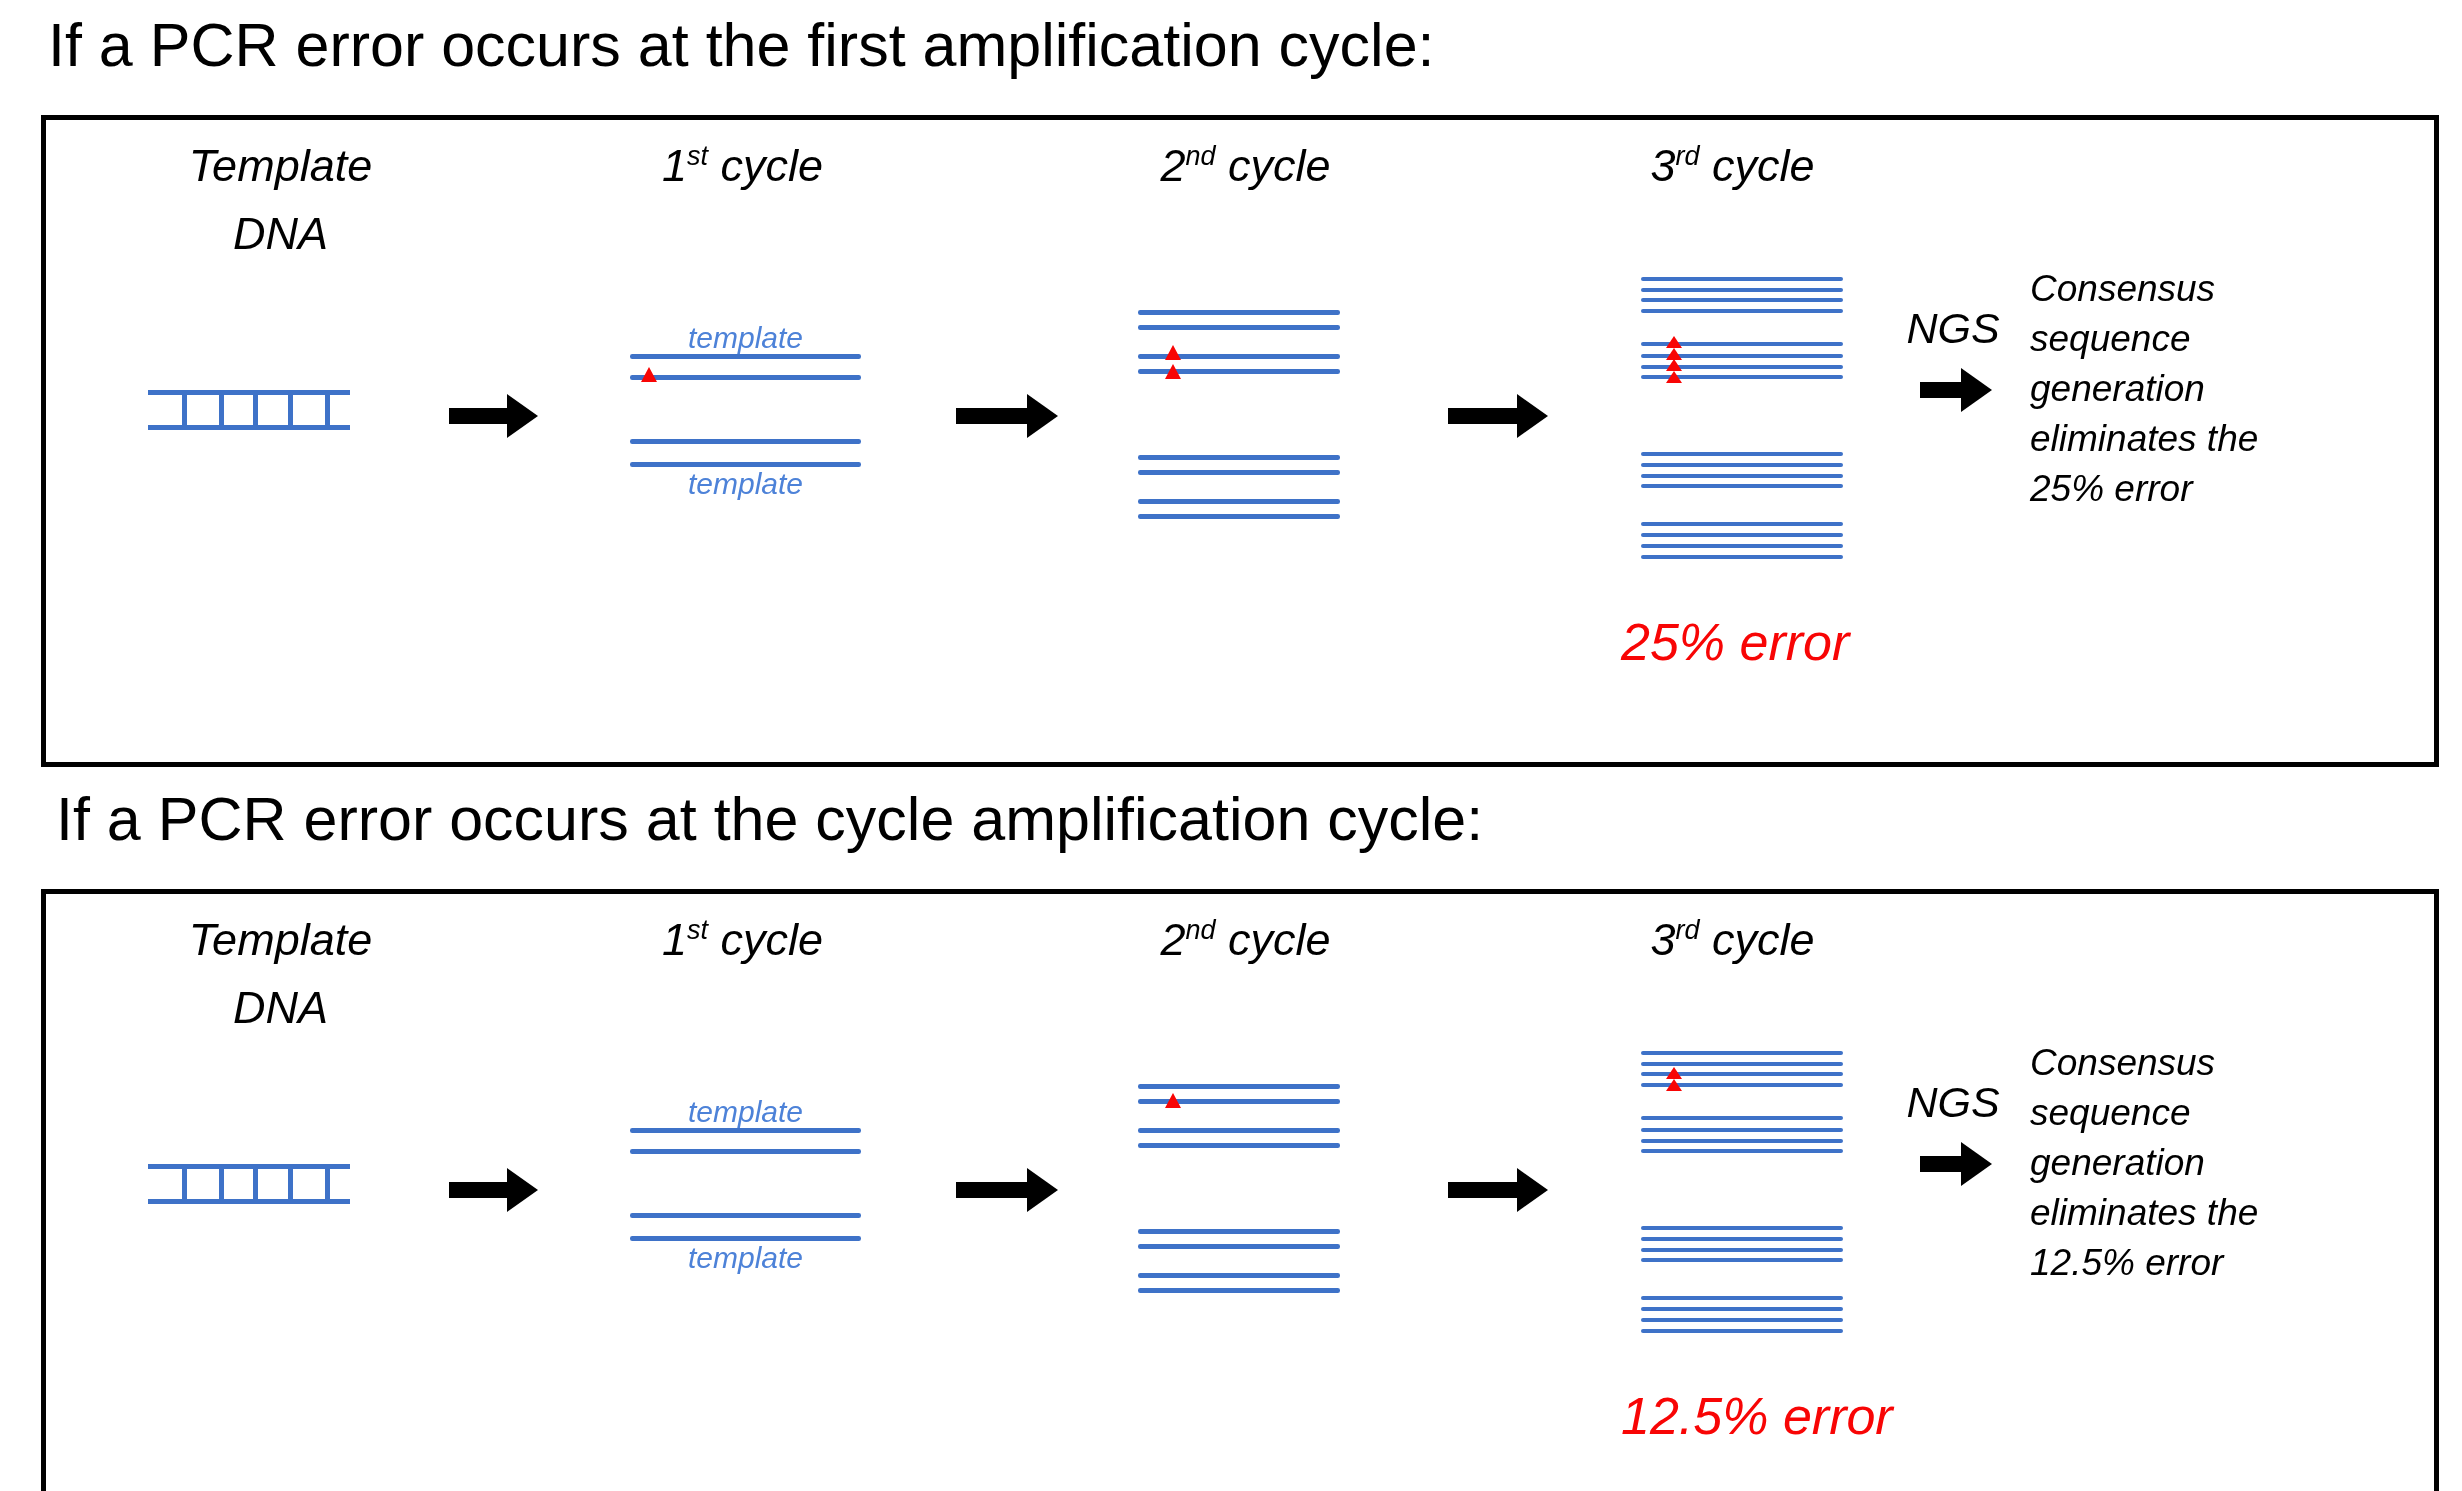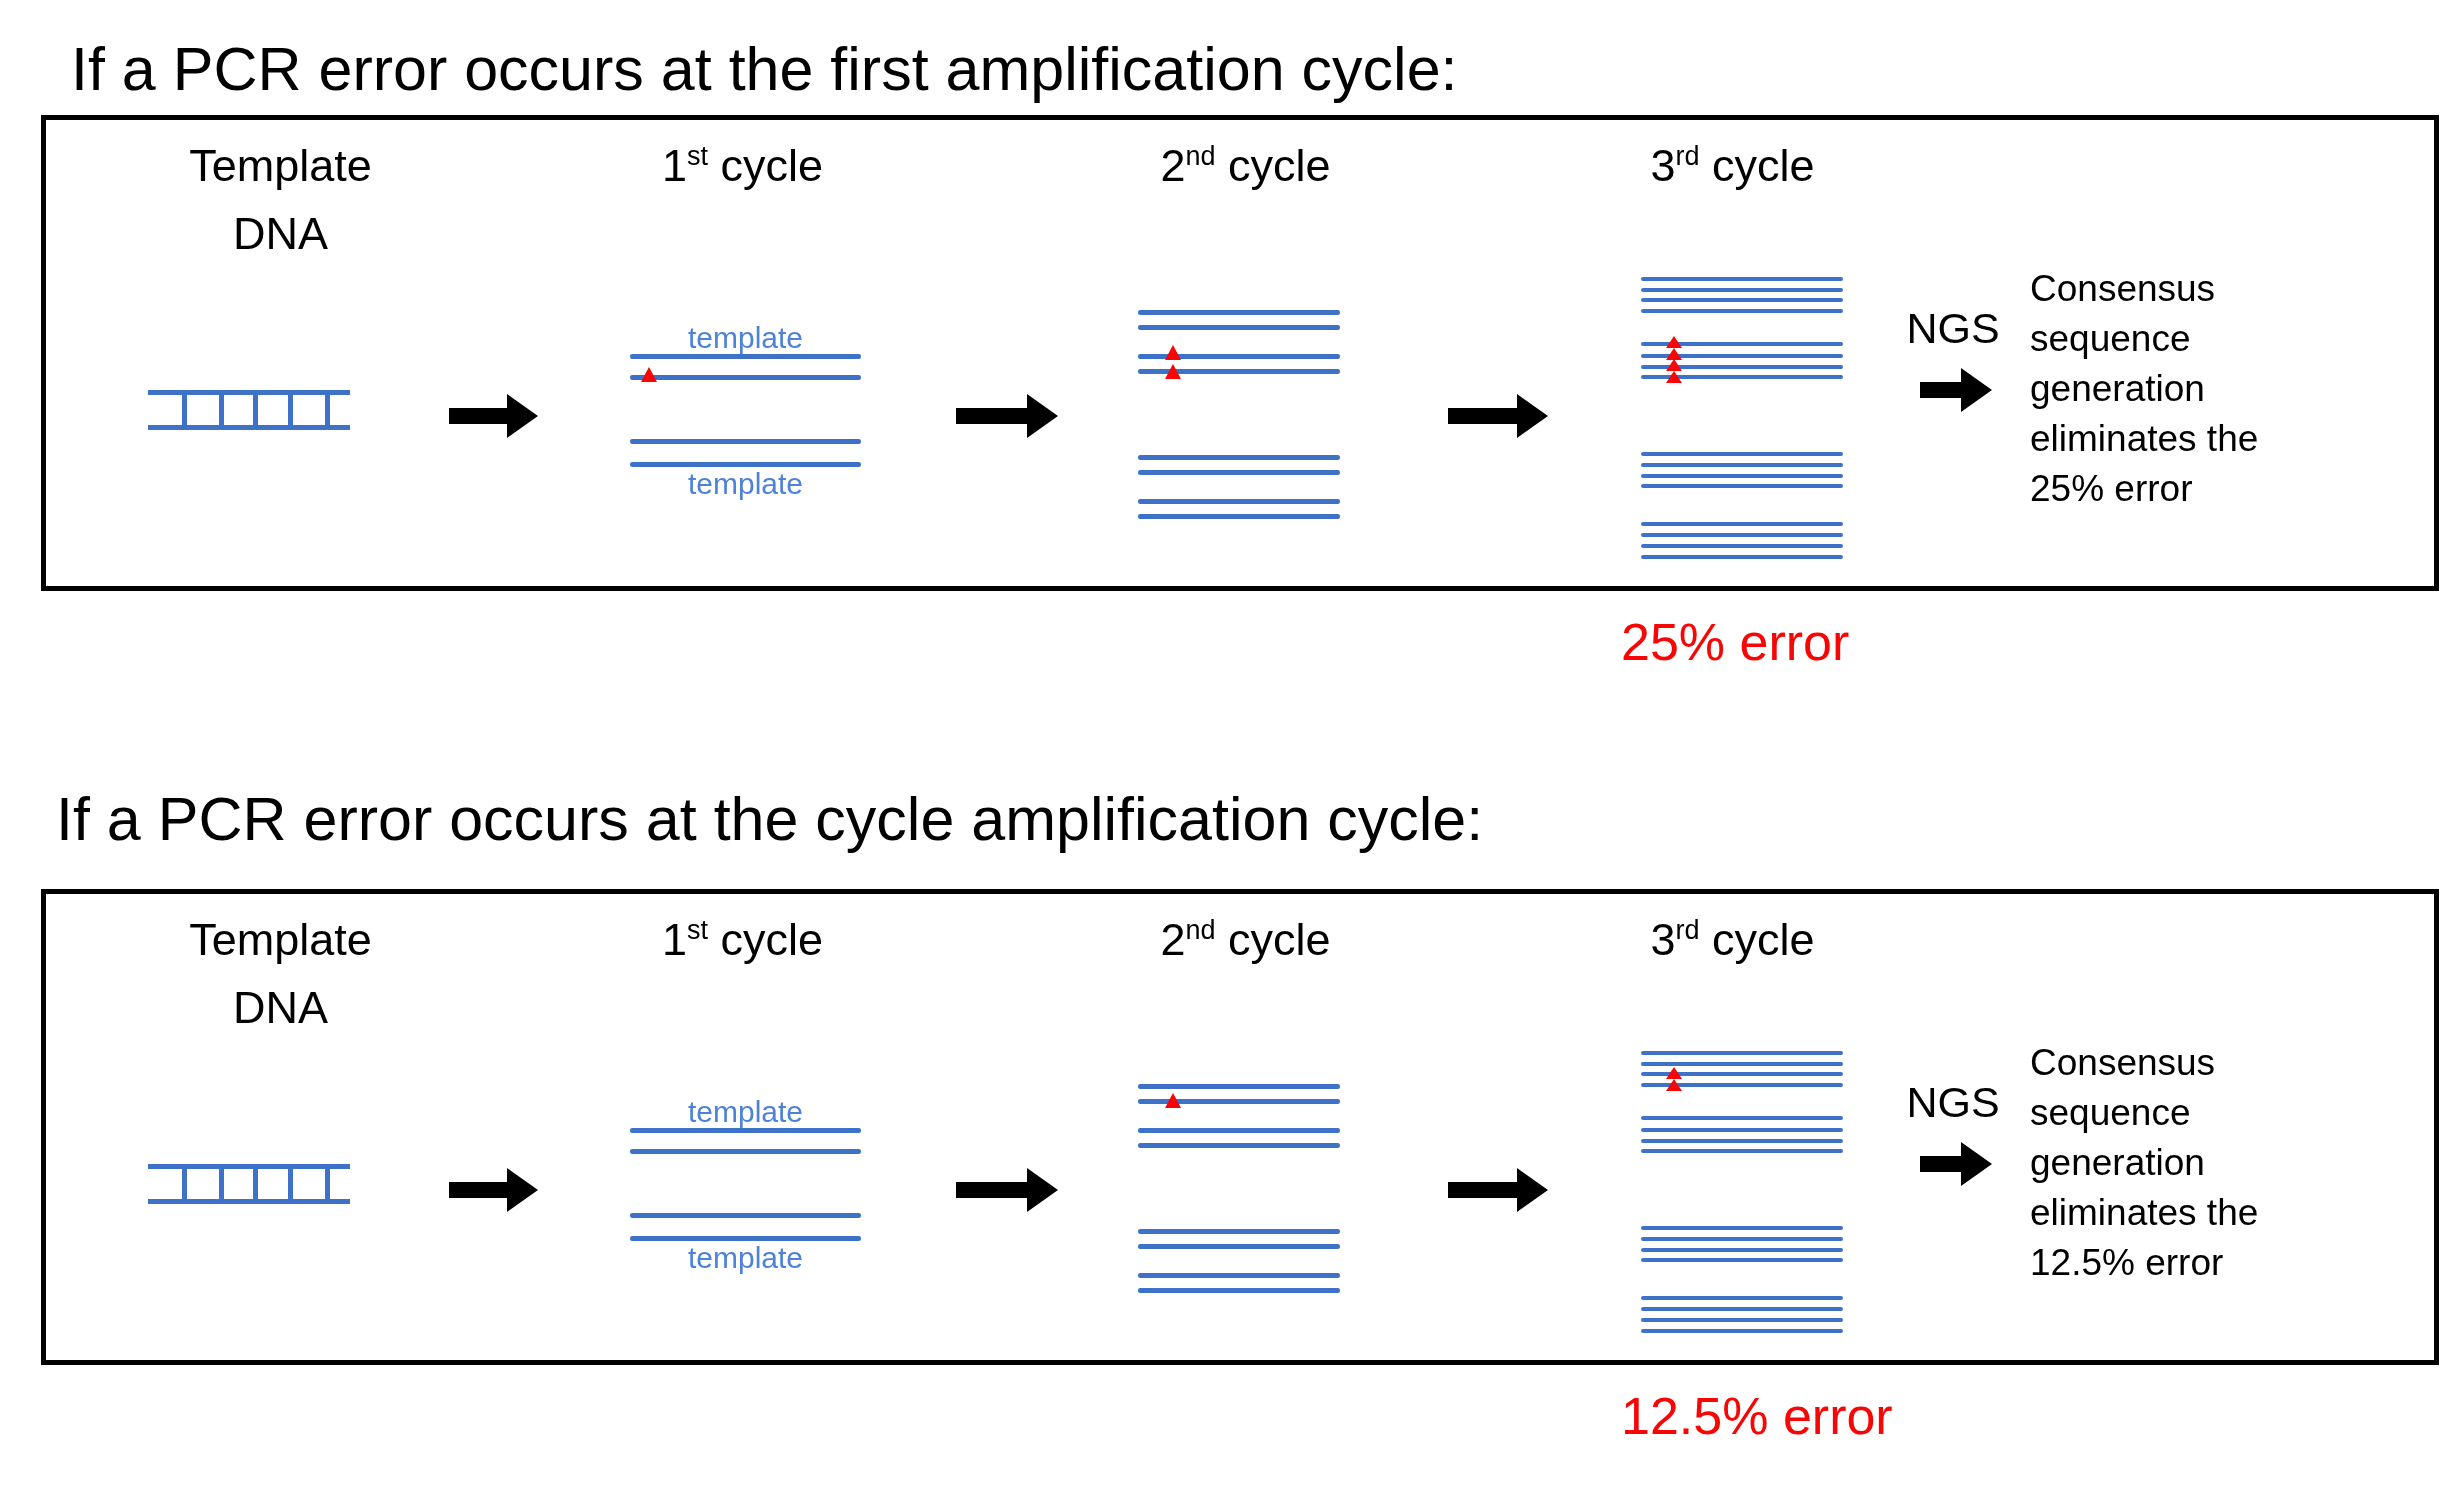--- a/index.html
+++ b/index.html
@@ -1,37 +1,37 @@
 <!DOCTYPE html>
 <html style="font-size:12px"><head>
 <meta charset="utf-8">
 <style>
   html,body{margin:0;padding:0;background:#ffffff;}
   body{position:relative;width:2462px;height:1492px;font-family:"Liberation Sans",sans-serif;color:#000;}
   .page-title{position:absolute;font-size:61px;letter-spacing:0px;white-space:nowrap;color:#000;}
-  .panel{position:absolute;left:41px;width:2398px;height:476px;border:5.2px solid #000;box-sizing:border-box;background:#fff;}
+  .panel{position:absolute;left:41px;width:2398px;height:652px;border:5.2px solid #000;box-sizing:border-box;background:#fff;font-style:italic;}
   .col-label{position:absolute;font-size:45px;text-align:center;line-height:68px;white-space:nowrap;}
   .col-label sup{font-size:60%;vertical-align:super;line-height:0;}
   .ladder{position:absolute;left:102px;top:270px;width:202px;height:40px;border-top:5.2px solid #3e72c8;border-bottom:5.2px solid #3e72c8;box-sizing:border-box;}
   .rung{position:absolute;top:0;width:4.5px;height:30px;background:#3e72c8;}
   .arrow{position:absolute;height:45px;}
   .arrow .shaft{position:absolute;left:0;right:27px;top:14px;height:16.4px;background:#000;}
   .arrow .head{position:absolute;right:0;top:0;width:0;height:0;border-left:31px solid #000;border-top:22px solid transparent;border-bottom:22px solid transparent;}
   .strand-label{position:absolute;width:223px;text-align:center;font-size:30px;white-space:nowrap;}
   .ngs{position:absolute;width:126px;text-align:center;font-size:43px;white-space:nowrap;}
   .consensus{position:absolute;font-size:37px;line-height:50px;white-space:nowrap;}
   .error-caption{position:absolute;font-size:52px;white-space:nowrap;}
   .sline{position:absolute;border-radius:2.2px;}
   .tri{position:absolute;width:0;height:0;border-left:8.2px solid transparent;border-right:8.2px solid transparent;}
   .diagram{position:absolute;left:0;top:0;right:0;bottom:0;}
 </style>
 </head>
 <body>
 
-<div class="page-title" style="left:71px;top:10.4px;margin-top:24px;">If a PCR error occurs at the first amplification cycle:</div>
+<div class="page-title" style="left:48px;top:10.4px;">If a PCR error occurs at the first amplification cycle:</div>
 <div class="page-title" style="left:56px;top:784px;">If a PCR error occurs at the cycle amplification cycle:</div>
 
 <div class="panel" style="top:115px;">
   <div class="col-label" style="left:86px;top:12px;width:297px;">
     <div>Template</div>
     <div>DNA</div>
   </div>
   <div class="col-label" style="left:548px;top:12px;width:297px;"><span>1</span><sup>st</sup><span> cycle</span></div>
   <div class="col-label" style="left:1051px;top:12px;width:297px;"><span>2</span><sup>nd</sup><span> cycle</span></div>
   <div class="col-label" style="left:1538px;top:12px;width:297px;"><span>3</span><sup>rd</sup><span> cycle</span></div>

